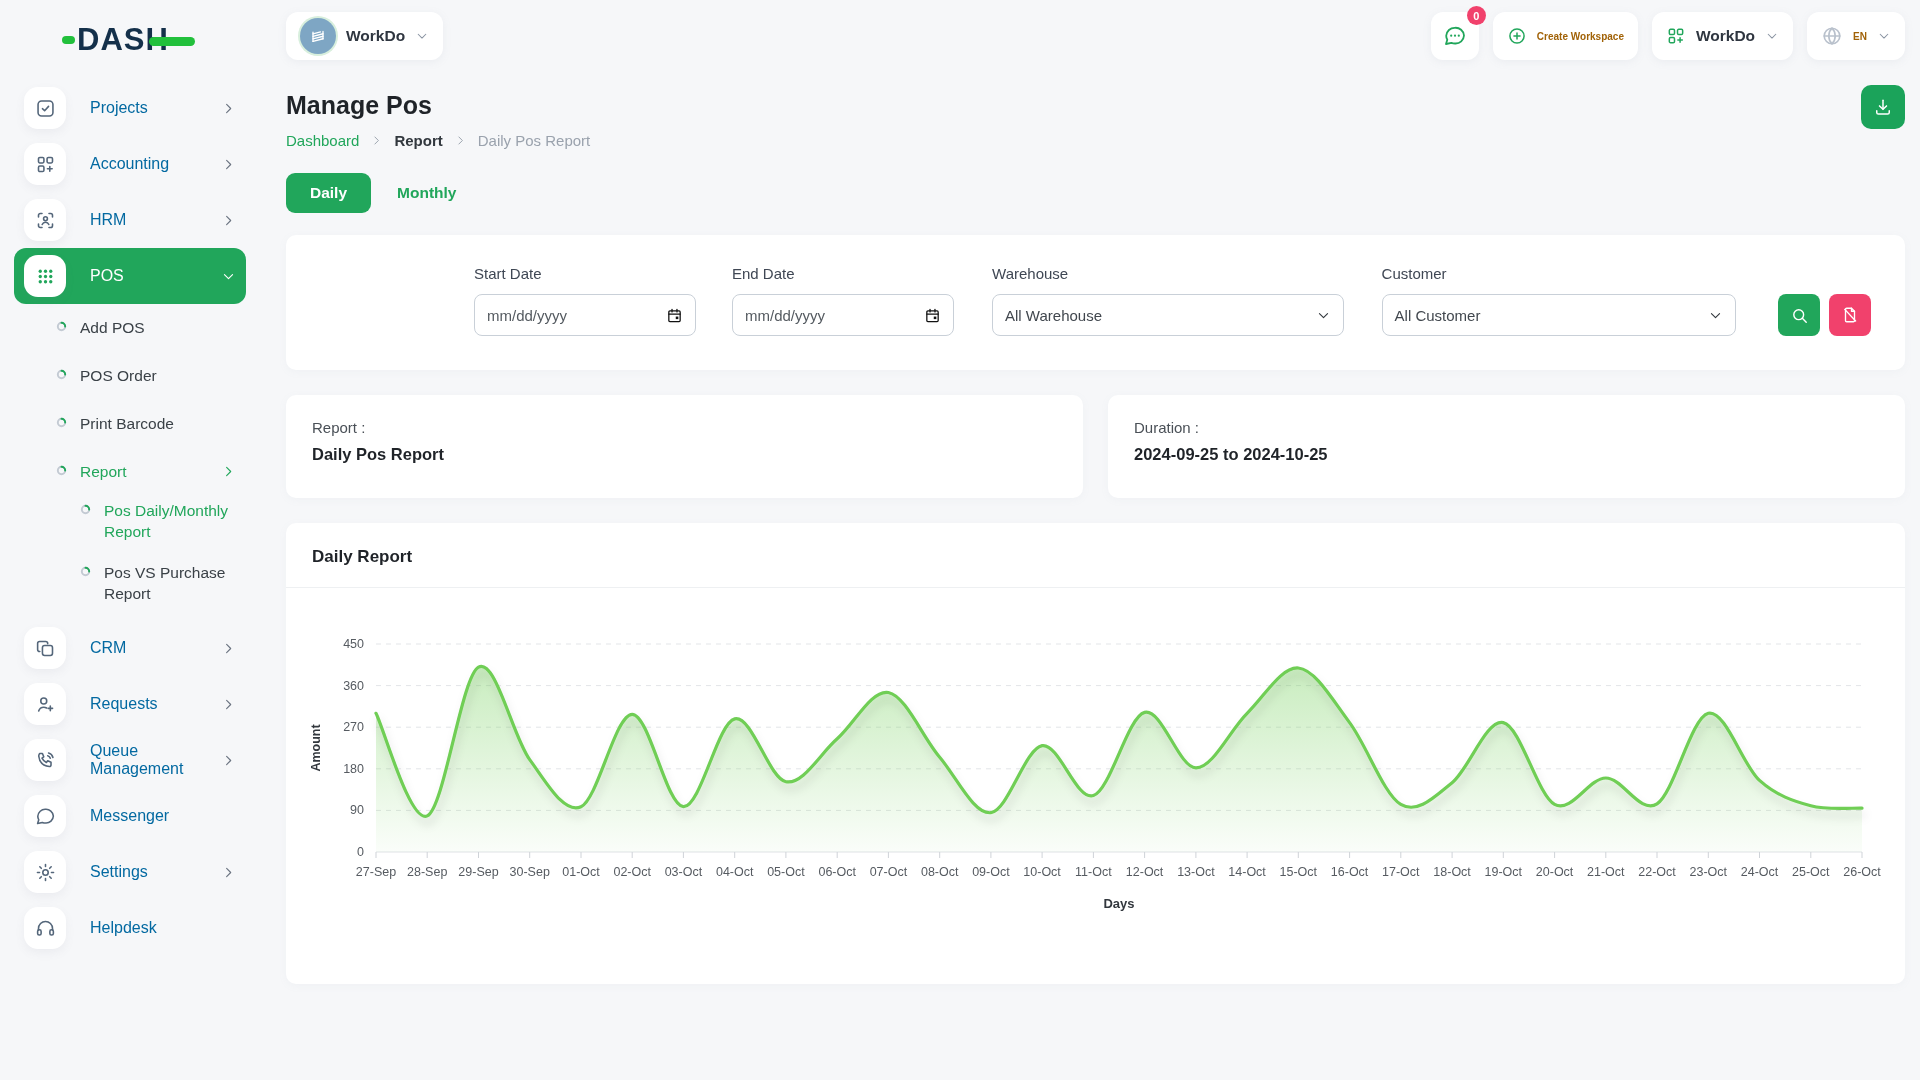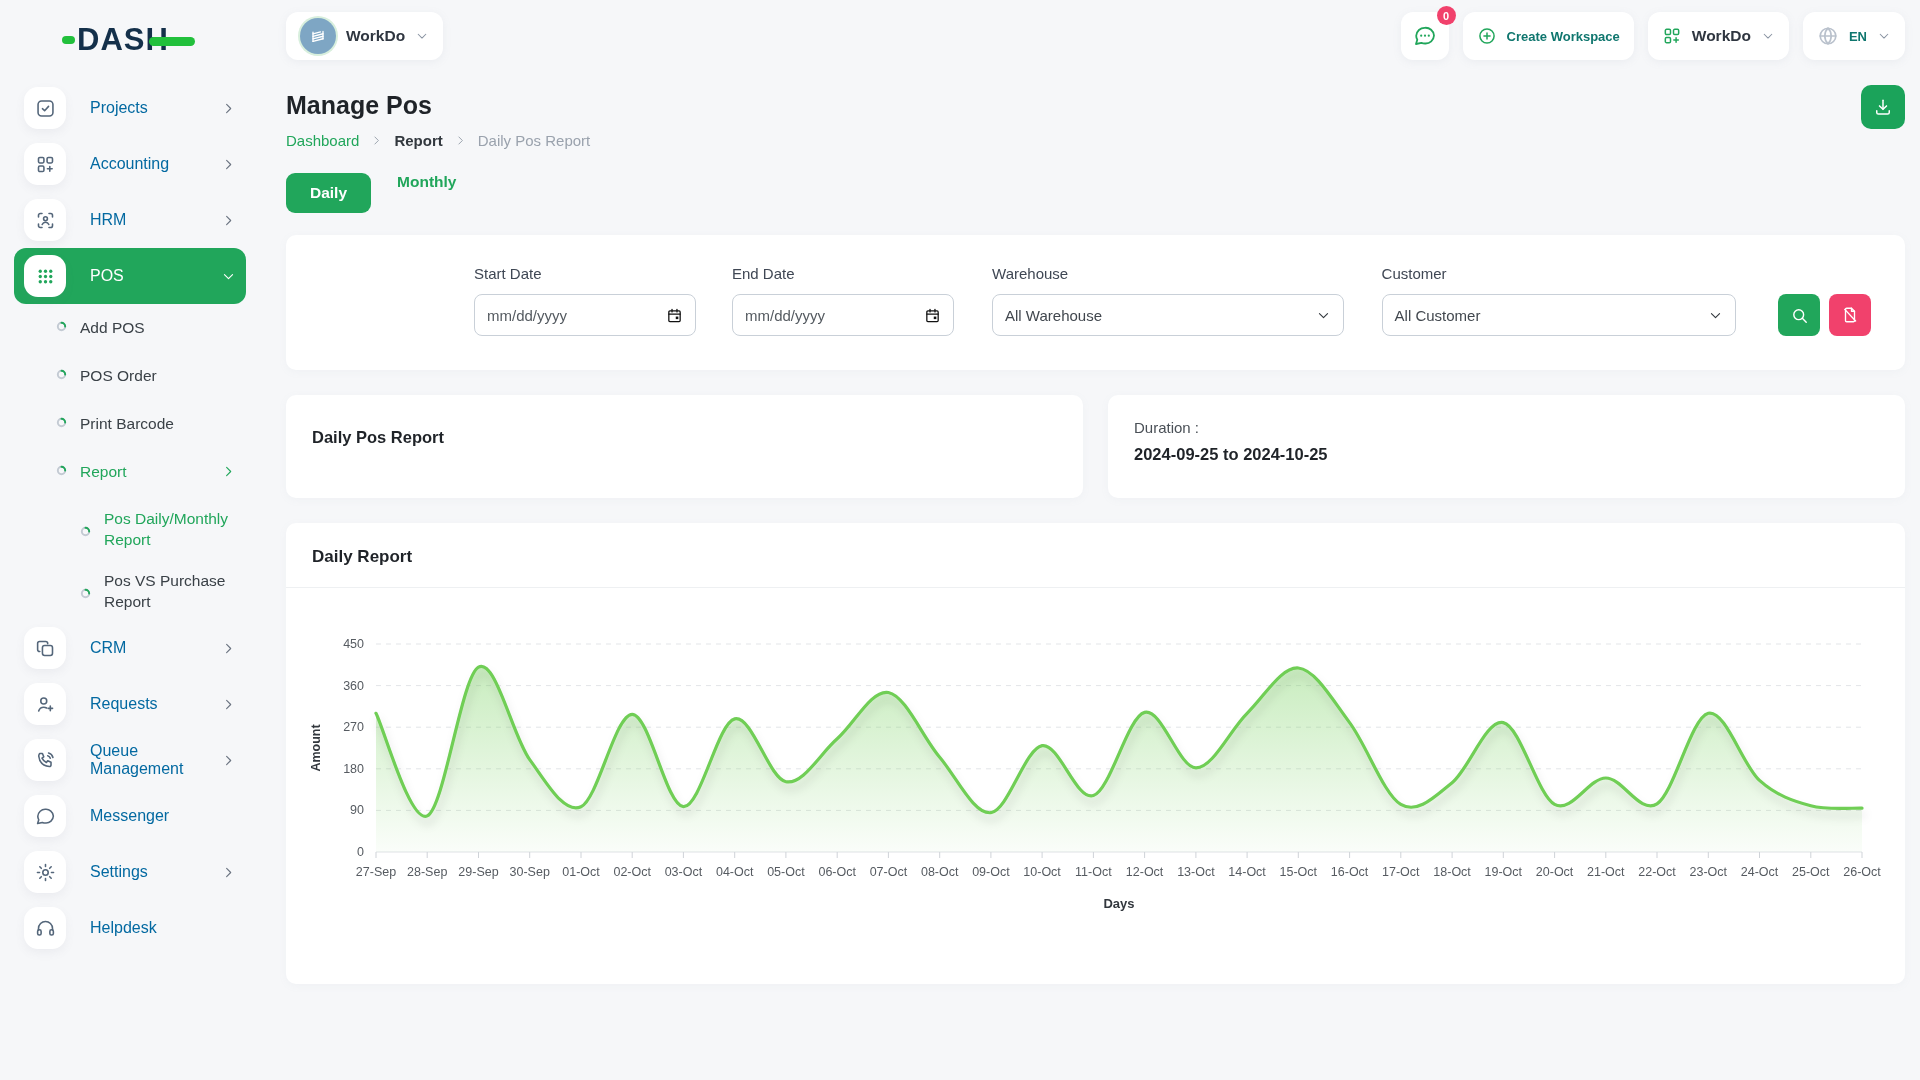--- a/index.html
+++ b/index.html
@@ -27,42 +27,42 @@
   .nav-row.active .nav-chevron { color:#ffffff; }
   .sub-row { display:flex; align-items:flex-start; gap:13px; padding:0 24px 0 56px; cursor:pointer; min-height:48px; }
   .sub-row .bullet { flex:0 0 auto; margin-top:17px; display:flex; }
   .sub-row.twoline .bullet { margin-top:8px; }
   .sub-row .sub-label { font-size:15.5px; color:#3a4147; padding-top:14px; line-height:1.35; }
   .sub-row.twoline { min-height:62px; }
   .sub-row.twoline .sub-label { padding-top:5px; }
   .sub-row.green .sub-label { color:#21a65b; }
   .sub-row .nav-chevron { margin-top:16px; }
   .sub-row.green .nav-chevron { color:#21a65b; }
-  .sub2 { padding-left:80px;align-items:center; }
+  .sub2 { padding-left:80px; }
   
   .topbar { position:absolute; left:260px; right:0; top:0; height:72px; display:flex; align-items:center; padding:0 15px 0 26px; }
   .chip { background:#fff; border-radius:12px; height:48px; display:flex; align-items:center; gap:10px; padding:0 14px; box-shadow:0 2px 8px rgba(140,152,164,0.10); cursor:pointer; }
   .chip-label { font-size:15.5px; font-weight:600; color:#2f3640; }
   .avatar { width:36px; height:36px; border-radius:50%; background:#7ea6c4; display:flex; align-items:center; justify-content:center; box-shadow:0 0 0 2px #d8efdd; }
   .topbar-right { margin-left:auto; display:flex; gap:14px; align-items:center; }
   .chip.square { width:48px; justify-content:center; padding:0; position:relative; color:#21a65b; }
   .badge { position:absolute; top:-6px; right:-7px; min-width:19px; height:19px; border-radius:10px; background:#f1416c; color:#fff; font-size:11px; font-weight:700; display:flex; align-items:center; justify-content:center; padding:0 5px; }
-  .green-text { color:#0f766e; font-weight:600; font-size:13px; }
+  .green-text { color:#a16207; font-weight:600; font-size:10px; }
   .chip .chev { color:#8a94a2; display:flex; }
   
   .main { position:absolute; left:286px; right:15px; top:85px; }
   .title-row { display:flex; align-items:flex-start; }
   .page-title { font-size:25px; font-weight:700; color:#1f2328; margin-top:6px; }
   .breadcrumb { display:flex; align-items:center; gap:11px; margin-top:12px; font-size:15px; }
   .crumb-link { color:#21a65b; cursor:pointer; }
   .crumb-mid { color:#32383e; font-weight:600; cursor:pointer; }
   .crumb-current { color:#9aa2ad; }
   .crumb-sep { color:#9aa2ad; display:flex; }
   .download-btn { margin-left:auto; width:44px; height:44px; border-radius:10px; background:#1ba35a; display:flex; align-items:center; justify-content:center; color:#fff; cursor:pointer; border:none; }
-  .tabs { display:flex; align-items:flex-start; gap:26px; margin-top:24px; }
+  .tabs { display:flex; align-items:center; gap:26px; margin-top:24px; }
   .tab-active { background:#21a65b; color:#fff; font-size:15.5px; font-weight:600; padding:11px 24px; border-radius:9px; border:none; cursor:pointer; font-family:inherit; }
   .tab-inactive { background:none; border:none; color:#21a65b; font-size:15.5px; font-weight:600; cursor:pointer; font-family:Liberation Sans, sans-serif; }
   .filter-card { margin-top:22px; background:#fff; border-radius:10px; padding:30px 34px 34px 188px; display:flex; align-items:flex-end; box-shadow:0 2px 8px rgba(140,152,164,0.06); }
   .field { display:flex; flex-direction:column; }
   .field-label { font-size:15px; color:#3f4754; margin-bottom:12px; }
   .control { height:42px; border:1px solid #c9d0d8; border-radius:8px; background:#fff; display:flex; align-items:center; justify-content:space-between; padding:0 12px; font-size:15px; color:#41474e; cursor:pointer; }
   .control .ph { color:#555b61; }
   .f-start, .f-end { width:228px; }
   .f-start { margin-right:36px; } .f-end { margin-right:38px; }
   .f-warehouse { width:361px; margin-right:38px; }
@@ -544,20 +544,21 @@
               <path d="M14 3v4h4"></path>
               <line x1="5" y1="4.5" x2="19.5" y2="20"></line>
             </svg>
           </span>
         </button>
     </div>
   </section>
 
   <section class="cards-row">
     <div class="info-card">
+      <div class="info-label">Report :</div>
       <div class="info-value">Daily Pos Report</div>
     </div>
     <div class="info-card">
       <div class="info-label">Duration :</div>
       <div class="info-value">2024-09-25 to 2024-10-25</div>
     </div>
   </section>
 
   <section class="chart-card">
     <div class="chart-header">Daily Report</div>

